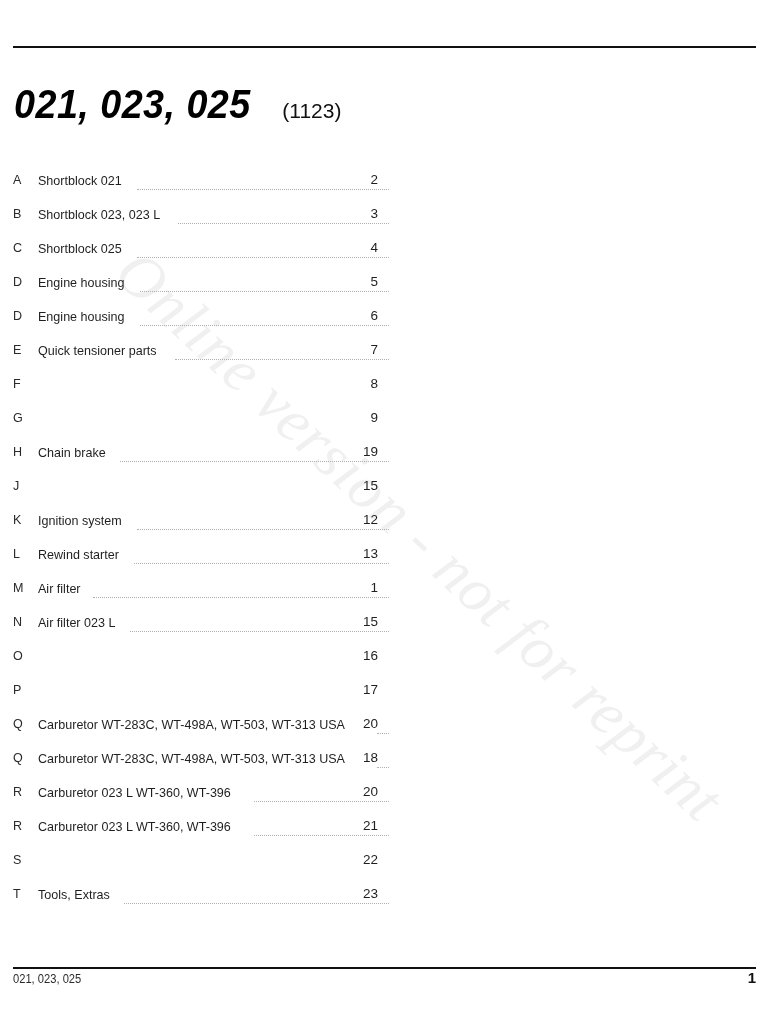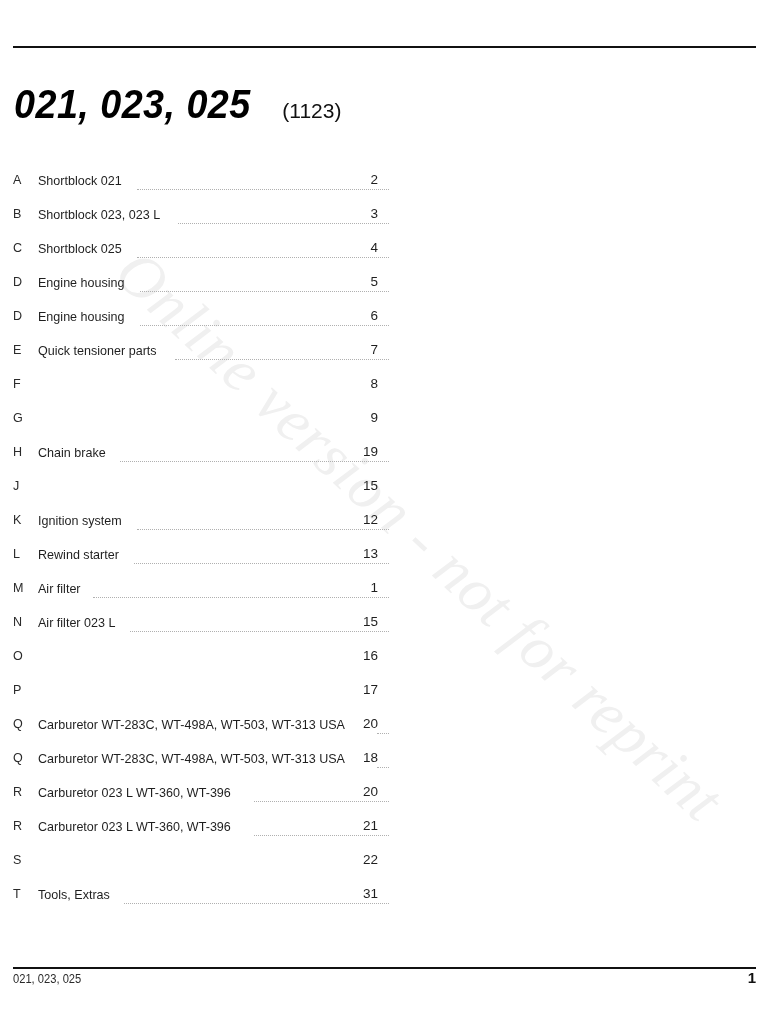--- a/index.html
+++ b/index.html
@@ -332,21 +332,21 @@
       <div class="toc-row">
         <span class="toc-letter">S</span>
         <span class="toc-page">22</span>
       </div>
       <div class="toc-row">
         <span class="toc-letter">T</span>
         <span class="toc-body">
           <span class="toc-label">Tools, Extras</span>
           <span class="toc-leader"></span>
         </span>
-        <span class="toc-page">31</span>
+        <span class="toc-page">23</span>
       </div>
     </div>
 
   <div class="rule-footer"></div>
   <div class="footer-left">021, 023, 025</div>
   <div class="footer-right">1</div>
 
 </div>
 
 </body></html>

